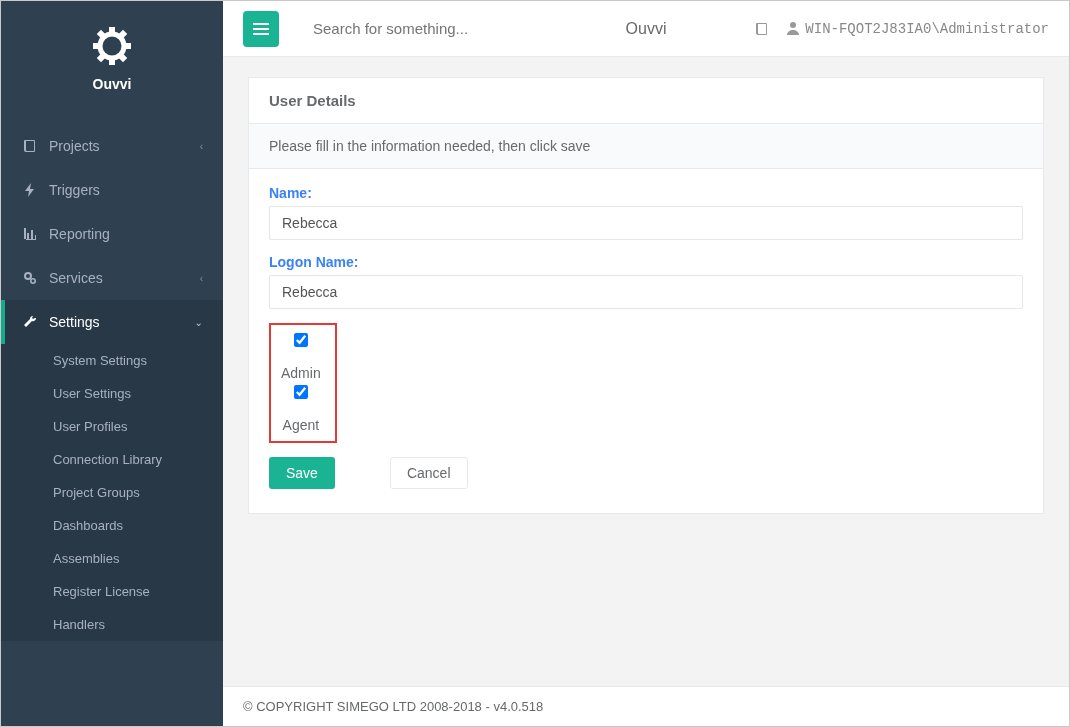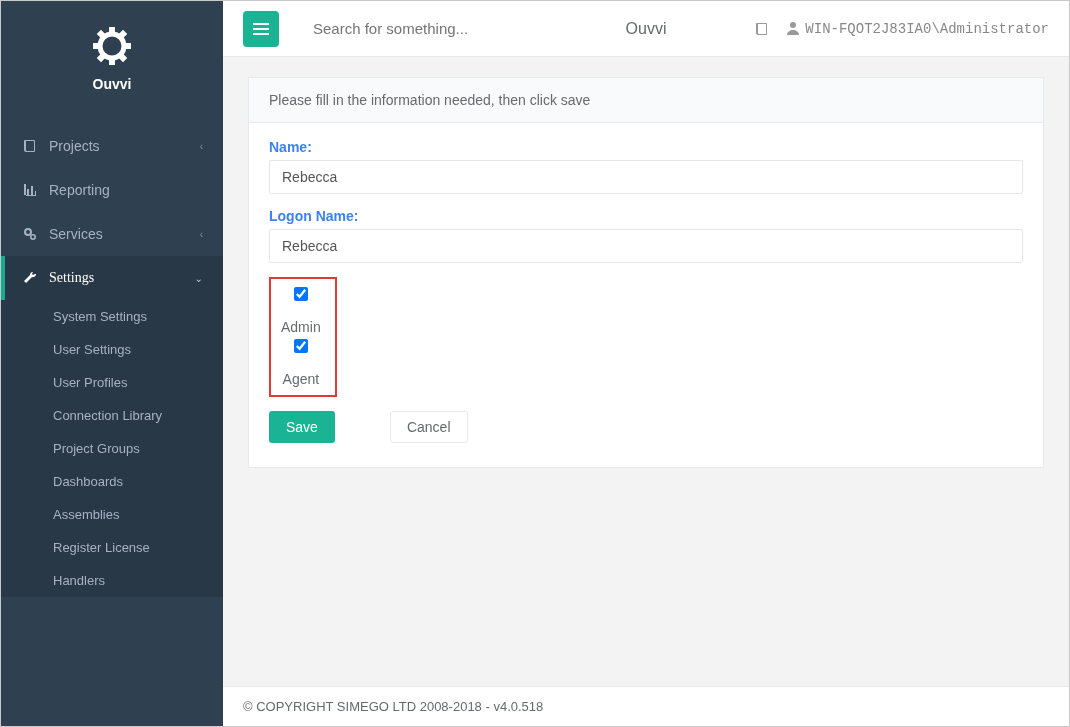--- a/index.html
+++ b/index.html
@@ -8,21 +8,21 @@
 
   
   .sidebar { width: 222px; background: #2f4050; display: flex; flex-direction: column; color: #a7b1c2; }
   .side-head { padding: 20px 0 12px 0; text-align: center; }
   .side-head .logo { display: inline-block; }
   .side-head .brand { color: #fff; font-size: 14px; font-weight: 600; margin-top: 6px; }
   .nav { list-style: none; margin-top: 20px; }
   .nav-item { display: flex; align-items: center; padding: 14px 20px; color: #a7b1c2; cursor: pointer; font-size: 14px; position: relative; }
   .nav-item .icon { width: 18px; display: inline-flex; justify-content: center; margin-right: 10px; }
   .nav-item .chev { margin-left: auto; font-size: 10px; opacity: .7;}
-  .nav-item.active { background: #293846; color: #fff; border-left: 4px solid #19aa8d; padding-left: 16px; font-family: Liberation Serif, serif; }
+  .nav-item.active { background: #293846; color: #fff; border-left: 4px solid #19aa8d; padding-left: 16px; }
   .nav-sub { list-style: none; background: #293846; }
   .nav-sub-item { padding: 9px 20px 9px 52px; color: #a7b1c2; cursor: pointer; font-size: 13px; }
   .side-footer { margin-top: auto; background:#233445; display:flex; align-items:center; padding:14px 20px; color:#a7b1c2; }
   .side-footer .icon { margin-right: 10px; }
 
   
   .main { flex: 1; display:flex; flex-direction:column; background:#f3f3f4; }
   .topbar { background:#fff; border-bottom:1px solid #e7eaec; height:56px; display:flex; align-items:center; padding:0 20px; }
   .hamburger { width:36px; height:36px; background:#1ab394; border-radius:4px; color:#fff; display:flex; align-items:center; justify-content:center; cursor:pointer; }
   .search { margin-left:34px; border:none; outline:none; font-size:15px; color:#888; width:260px; background:transparent; }
@@ -88,20 +88,28 @@
       <span class="icon">
         <svg width="14" height="14" viewBox="0 0 14 14" fill="#a7b1c2">
             <path d="M2 1h9a1 1 0 0 1 1 1v10a1 1 0 0 1-1 1H3a2 2 0 0 1-2-2V2a1 1 0 0 1 1-1zm1 1v9a1 1 0 0 0 1 1h7V2H3z"></path>
           </svg>
       </span>
       <span>Projects</span>
       <span class="chev">‹</span>
     </li>
     <li class="nav-item">
       <span class="icon">
+        <svg width="12" height="14" viewBox="0 0 12 14" fill="#a7b1c2">
+            <path d="M7 0L1 8h4l-1 6 6-8H6z"></path>
+          </svg>
+      </span>
+      <span>Triggers</span>
+    </li>
+    <li class="nav-item">
+      <span class="icon">
         <svg width="14" height="14" viewBox="0 0 14 14" fill="#a7b1c2">
             <path d="M1 1h2v12H1zM1 13h12v-1H1zM4 6h2v6H4zM8 3h2v9H8zM12 8h1v4h-1z"></path>
           </svg>
       </span>
       <span>Reporting</span>
     </li>
     <li class="nav-item">
       <span class="icon">
         <svg width="14" height="14" viewBox="0 0 14 14" fill="#a7b1c2">
             <circle cx="5" cy="5" r="3" fill="none" stroke="#a7b1c2" stroke-width="2"></circle>
@@ -161,20 +169,21 @@
             </svg>
         </span>
         <span class="ulabel">WIN-FQOT2J83IA0\Administrator</span>
       </span>
     </div>
   </div>
 
 
   <div class="content">
     <div class="panel">
+      <div class="panel-head">User Details</div>
       <div class="panel-info">Please fill in the information needed, then click save</div>
       <div class="panel-body">
 
         <div class="fgroup">
           <label>Name:</label>
           <input type="text" value="Rebecca" style="">
         </div>
 
         <div class="fgroup">
           <label>Logon Name:</label>

